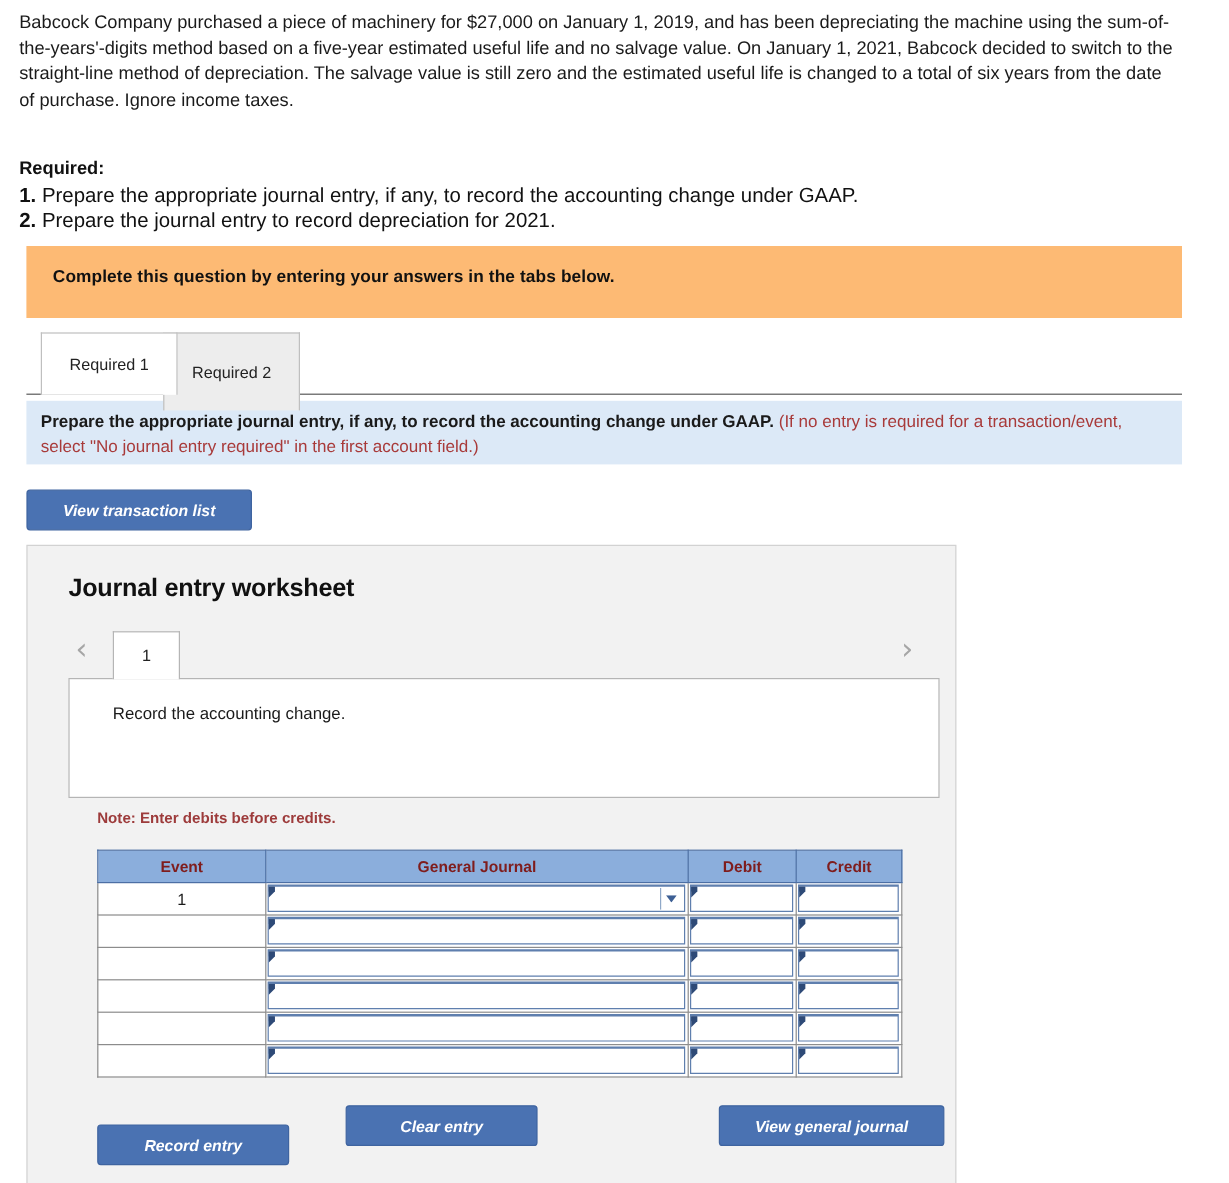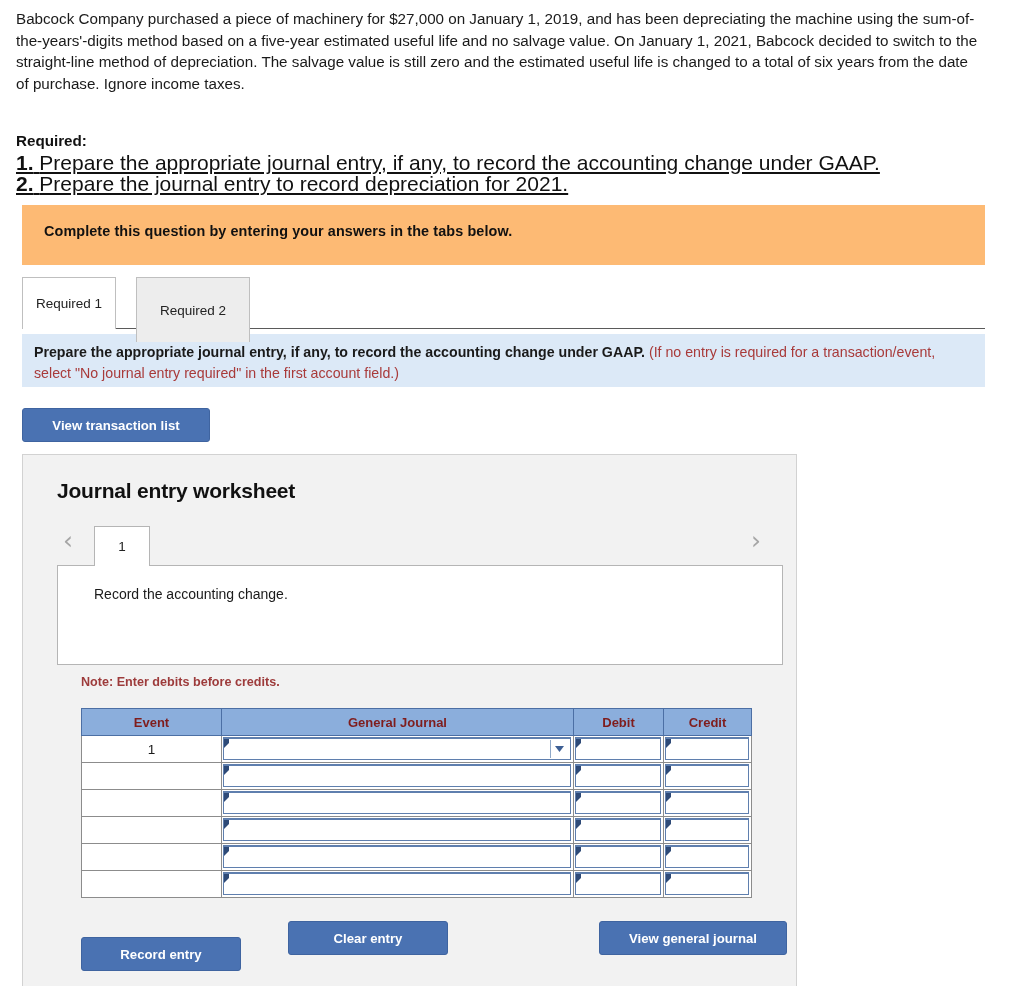--- a/index.html
+++ b/index.html
@@ -36,23 +36,22 @@
   }
   .required-block {
     margin-top: 36px;
   }
   .required-title {
     font-weight: bold;
     font-size: 15.2px;
     line-height: 21.5px;
   }
   .required-line {
-    font-size: 21px;
+    font-size: 17px;
     line-height: 21.5px;
-    text-decoration: underline;
   }
   .required-line b { font-weight: bold; }
 
   
   .gray-banner {
     position: absolute;
     left: 22px;
     top: 205px;
     width: 963px;
     height: 60px;
@@ -85,22 +84,22 @@
     border: 1px solid #bfbfbf;
     border-bottom: none;
     font-size: 13.5px;
     color: #222;
     display: flex;
     align-items: center;
     justify-content: center;
   }
   .tab.active {
     background: #ffffff;
-    left: 0;
-    width: 94px;
+    left: 12px;
+    width: 114px;
     z-index: 3;
     height: 52px;
   }
   .tab.inactive {
     background: #ededed;
     left: 114px;
     width: 114px;
     z-index: 2;
   }
   .tabs-underline {
@@ -144,20 +143,21 @@
     font-weight: bold;
     font-size: 13.2px;
     border: 1px solid #3f64a0;
     border-radius: 3px;
     box-sizing: border-box;
     display: flex;
     align-items: center;
     justify-content: center;
     cursor: pointer;
     user-select: none;
+    font-style: italic;
   }
   .btn-view-transactions {
     position: absolute;
     left: 22px;
     top: 408px;
     width: 188px;
     height: 34px;
   }
 
   

